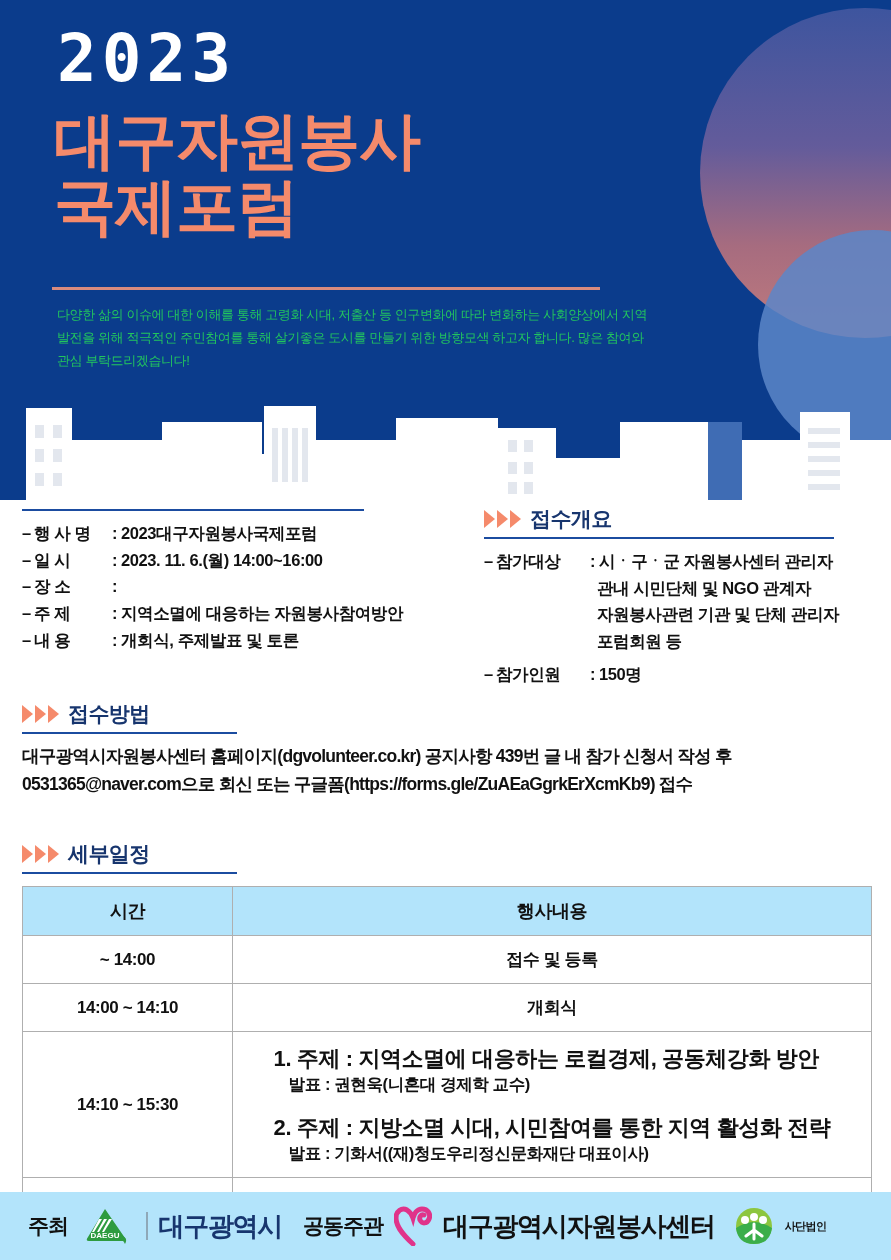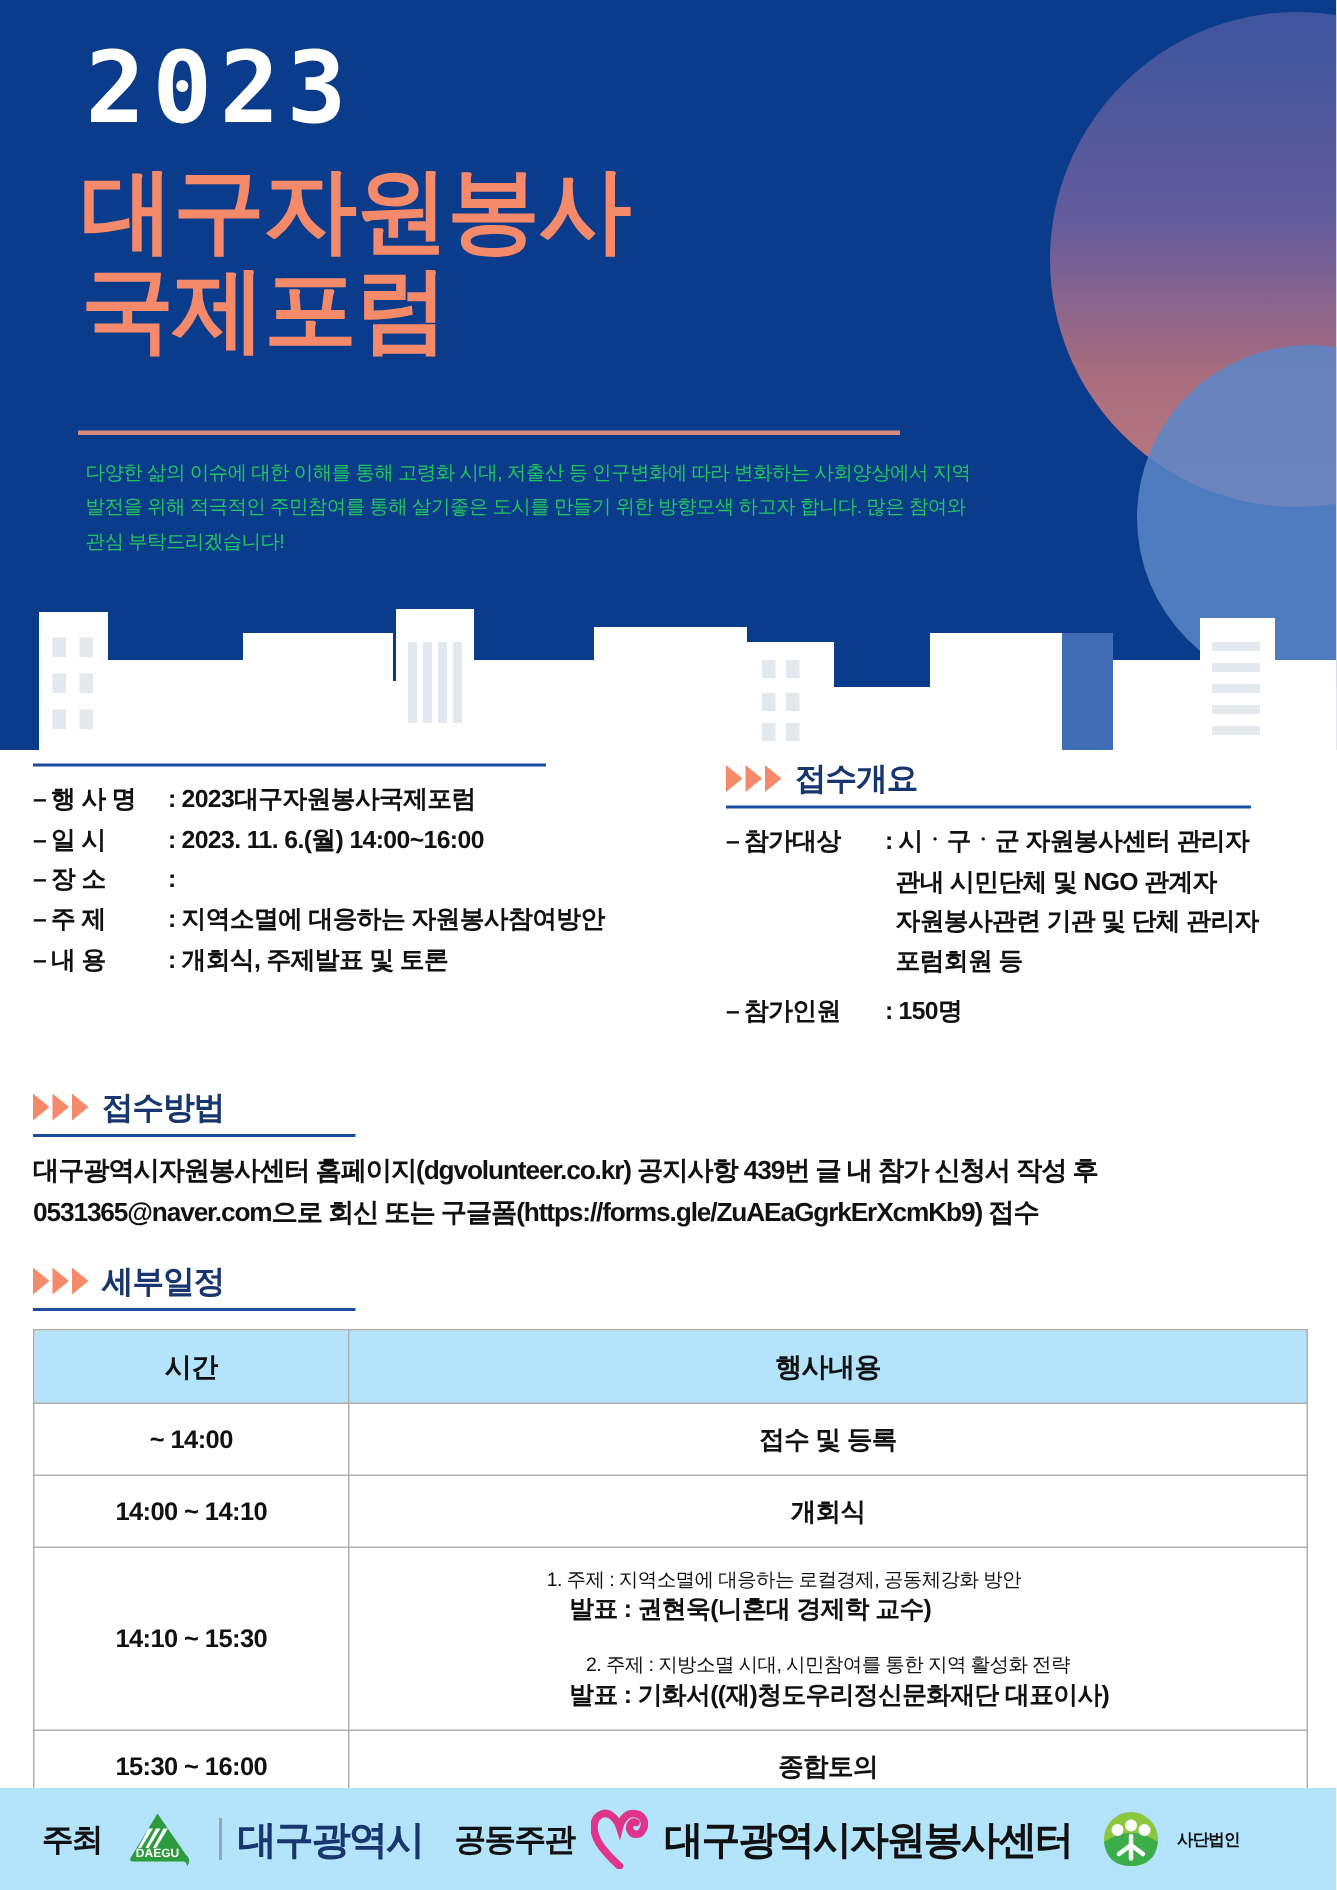--- a/index.html
+++ b/index.html
@@ -104,21 +104,21 @@
   .kv-dash { width: 12px; flex: none; }
   .kv-key  { flex: none; }
   .kv-key.w-name { width: 74px; }
   .kv-colon { width: 13px; flex: none; text-align: center; }
   .kv-val  { flex: 1 1 auto; }
   .kv-cont { padding-left: 113px; font-size: 16.5px; font-weight: 700;
              color: #111; line-height: 1.62; letter-spacing: -0.4px; white-space: nowrap; }
   .kv-key.w-target { width: 90px; }
 
   
-  .apply { position: absolute; left: 22px; top: 724px; width: 850px; }
+  .apply { position: absolute; left: 22px; top: 700px; width: 850px; }
   .apply .sec-rule { width: 215px; }
   .apply-body {
     margin-top: 8px;
     font-size: 17.5px; font-weight: 700; color: #111;
     line-height: 1.62; letter-spacing: -0.75px;
     white-space: nowrap;
   }
 
   
   .sched { position: absolute; left: 22px; top: 840px; width: 850px; }
@@ -145,22 +145,22 @@
     font-size: 17px; font-weight: 700;
     padding: 12px 4px;
   }
   table.schedule td.content {
     font-size: 17px; font-weight: 700;
     padding: 12px 4px;
   }
   .col-time { width: 210px; }
   .sess-block { text-align: left; display: inline-block; }
   .sess-item { margin: 0; padding: 0; }
-  .sess-item + .sess-item { margin-top: 17px; text-align: center; }
-  .sess-line1 { font-size: 13px; font-weight: 400; white-space: nowrap; }
+  .sess-item + .sess-item { margin-top: 17px; }
+  .sess-line1 { font-size: 22px; font-weight: 700; white-space: nowrap; }
   .sess-line2 { font-size: 16.5px; font-weight: 700; white-space: nowrap; padding-left: 15px; }
 
   
   .footer {
     position: absolute; left: 0; bottom: 0;
     width: 891px; height: 68px;
     background: #B3E4FB;
     display: flex; align-items: center;
     padding-left: 28px; gap: 11px;
     box-sizing: border-box;

